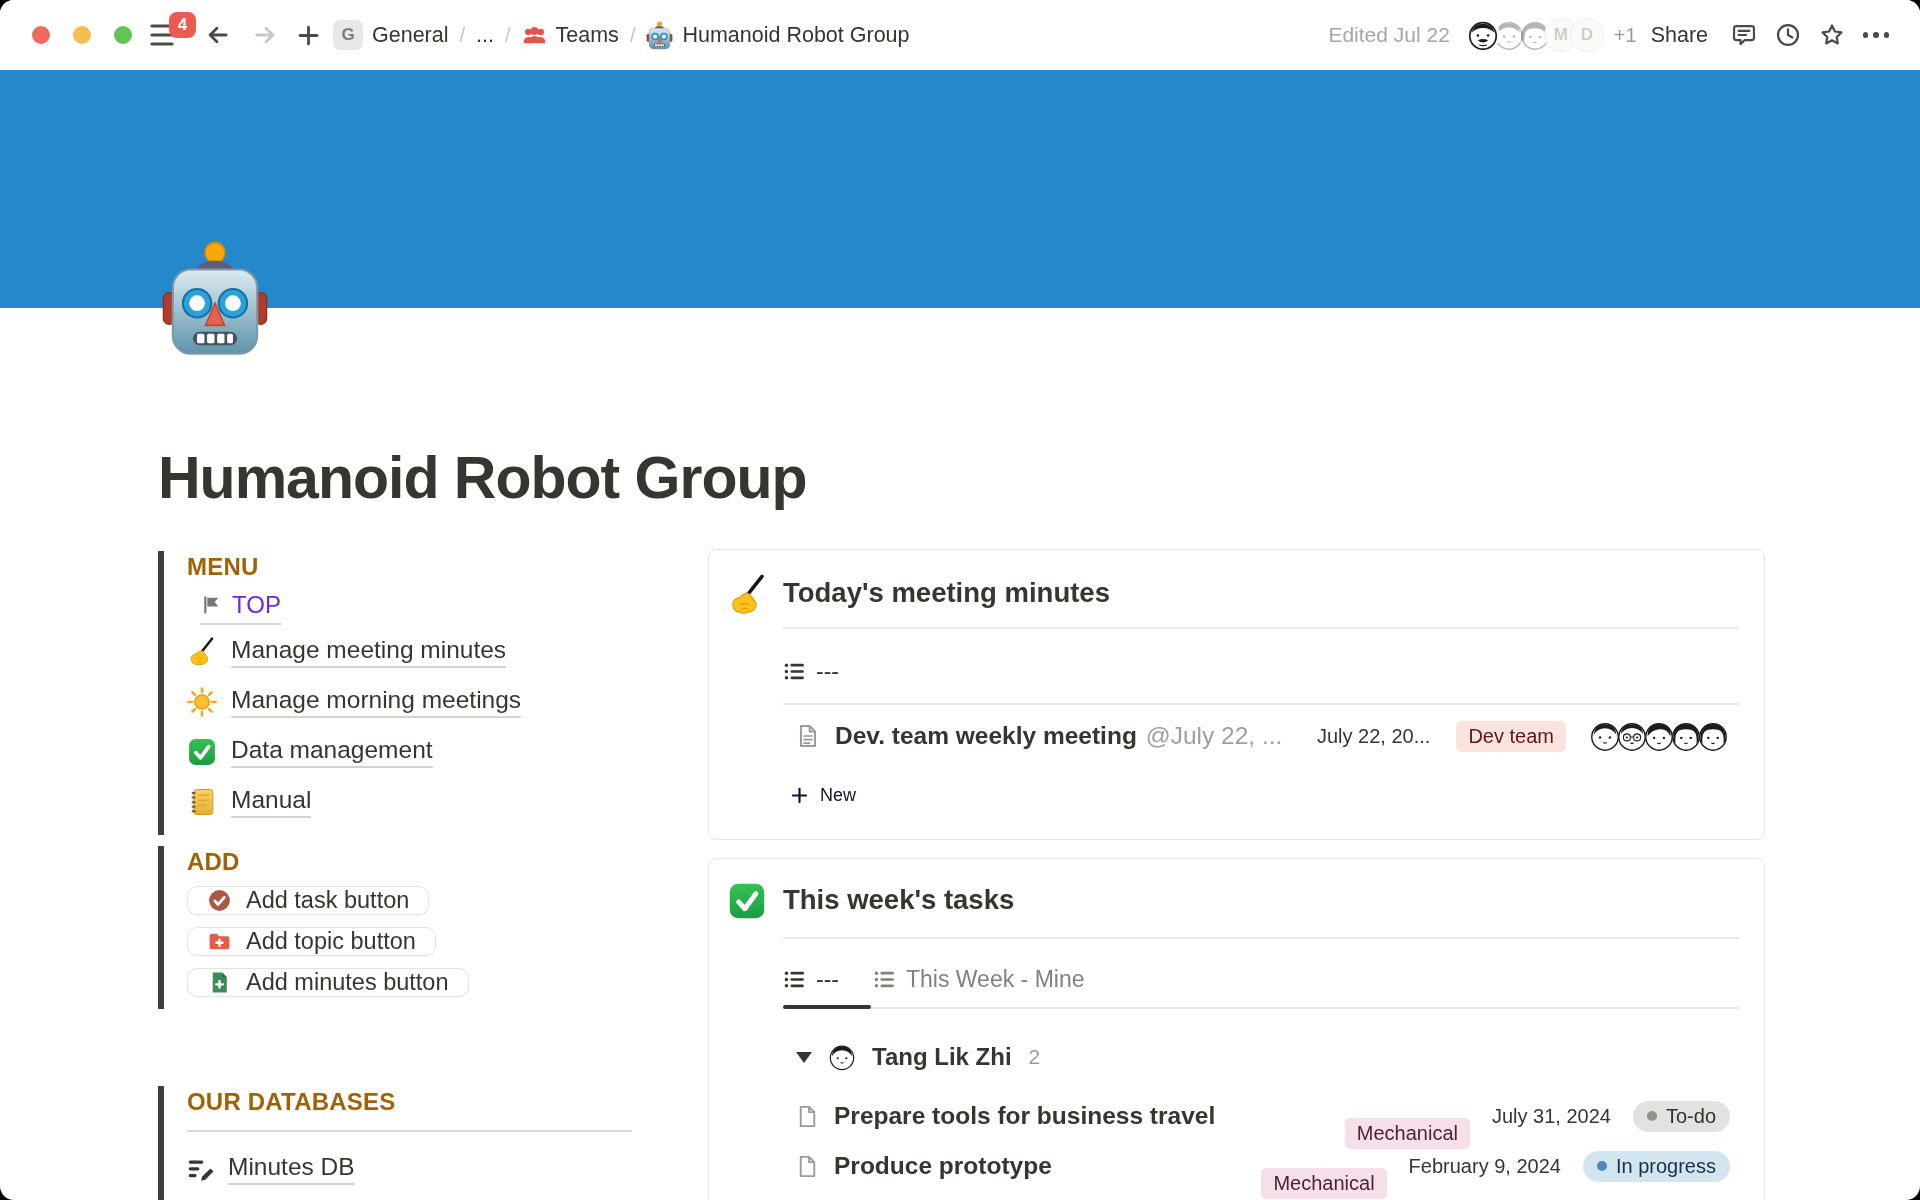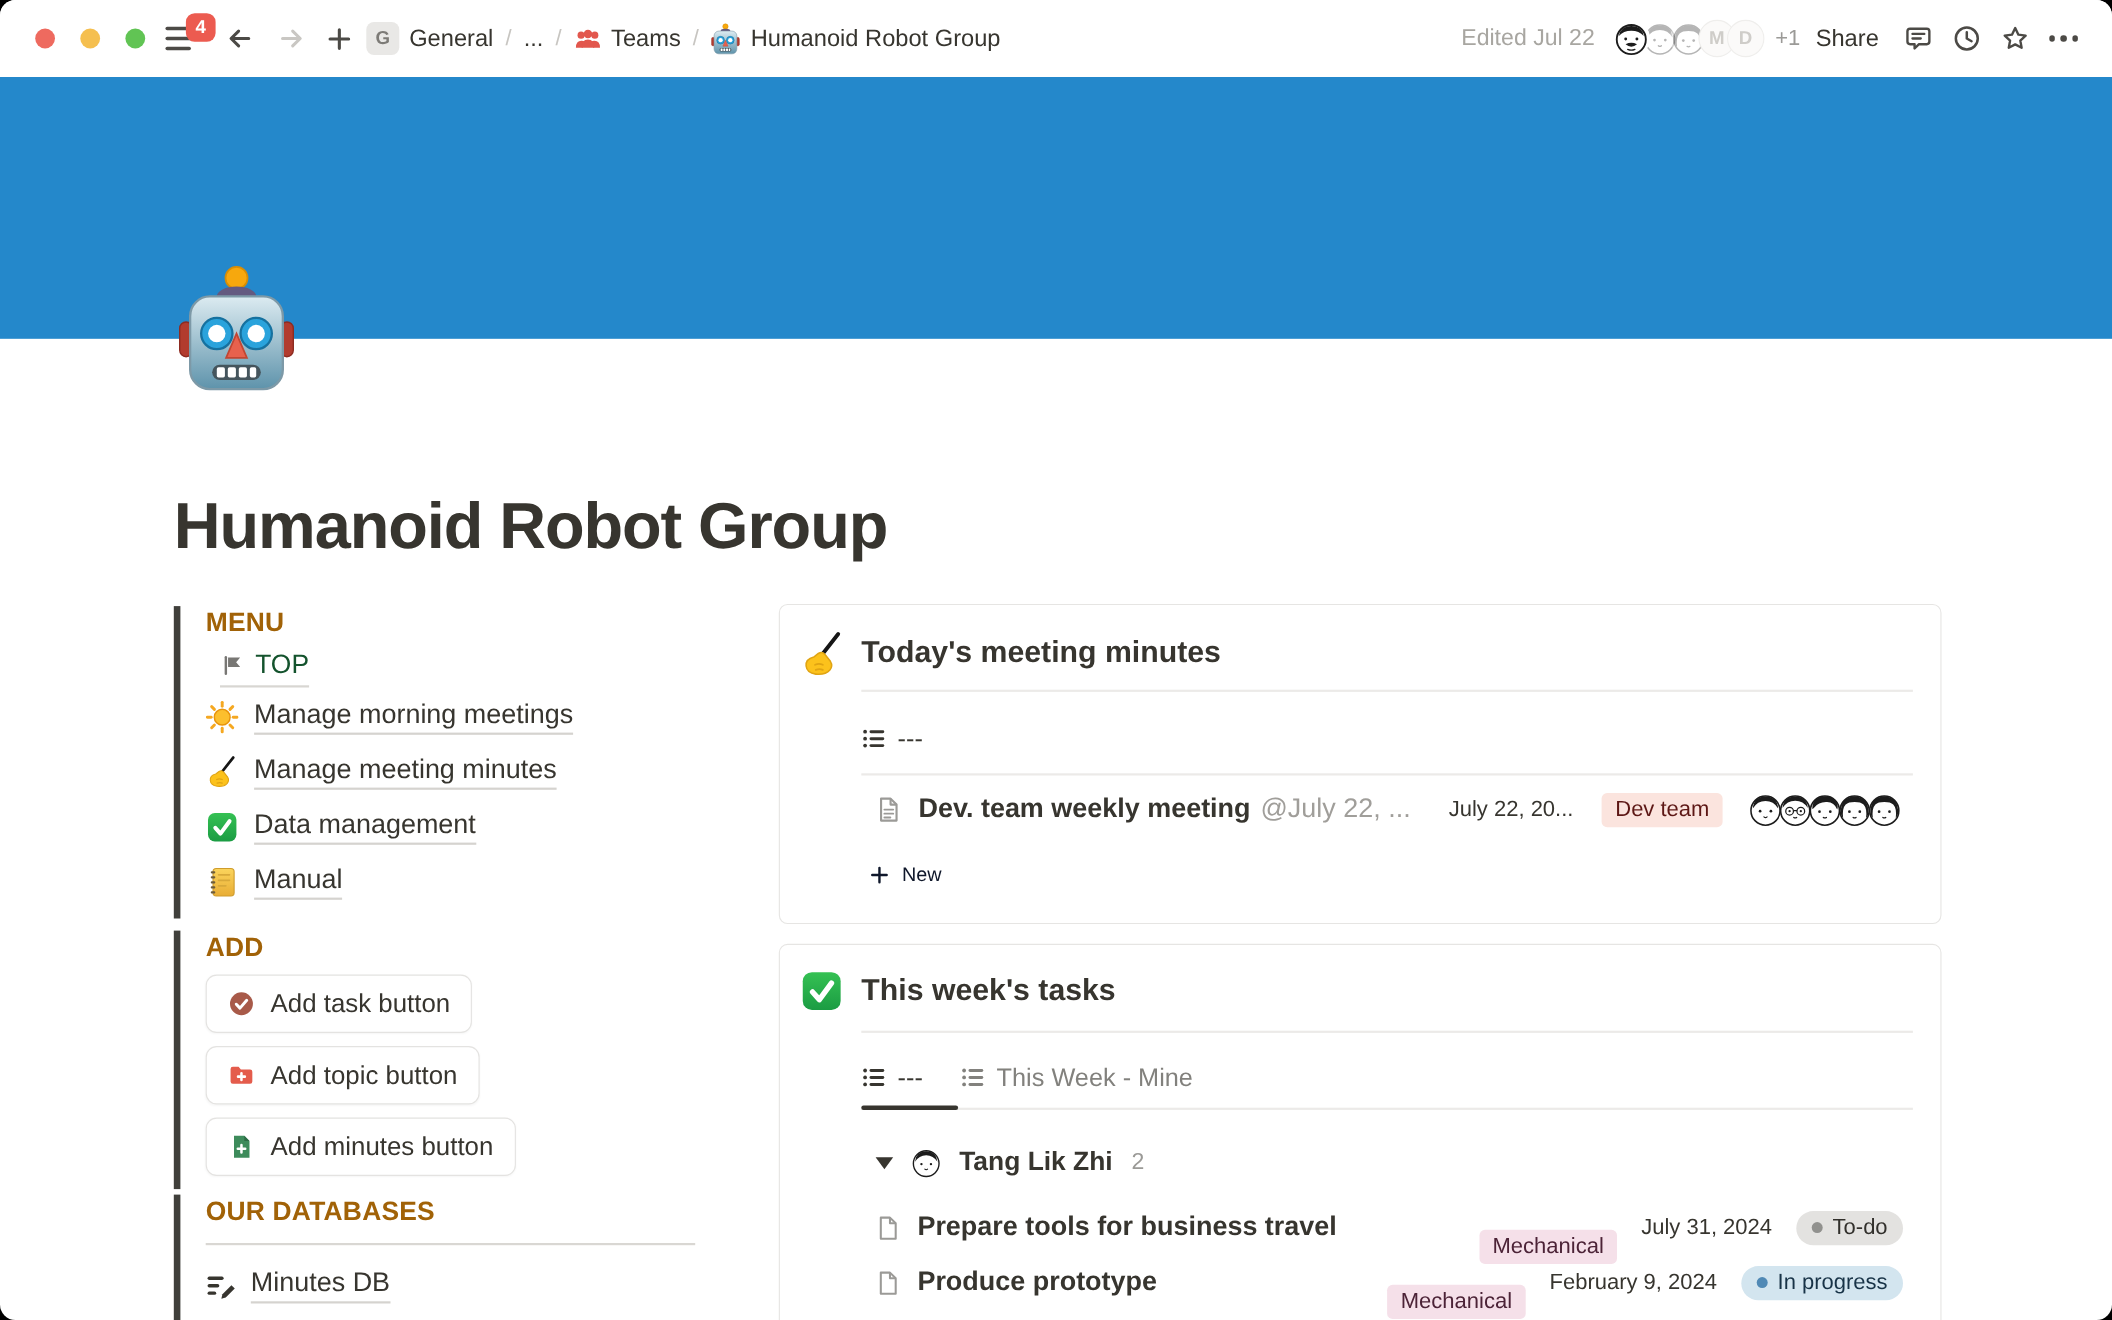--- a/index.html
+++ b/index.html
@@ -42,25 +42,25 @@
   .page-icon { position:absolute; left:162px; top:240px; width:106px; height:118px; background:none; border:none; cursor:pointer; }
   .page-icon svg { width:106px; height:118px; }
   .page-title { position:absolute; left:158px; top:444px; font-size:59px; font-weight:700; color:#37352f; letter-spacing:-1px; }
 
   
   .quote { position:absolute; left:158px; width:474px; border-left:6px solid #403f3b; padding-left:23px; }
   .s-menu { top:551px; }
   .s-add { top:846px; }
   .s-db { top:1086px; height:114px; }
   .sec-heading { font-size:24px; font-weight:700; color:#a16207; margin:2px 0 10px 0; letter-spacing:.2px; }
-  .top-link { display:inline-flex; align-items:center; gap:10px; margin:0 0 10px 13px; border-bottom:2px solid #d8d6d2; padding-bottom:4px; color:#14532d; font-size:24px; cursor:pointer; text-decoration:none; }
+  .top-link { display:inline-flex; align-items:center; gap:10px; margin:0 0 10px 13px; border-bottom:2px solid #d8d6d2; padding-bottom:4px; color:#6d28d9; font-size:24px; cursor:pointer; text-decoration:none; }
   .m-item { display:flex; align-items:center; gap:14px; margin-bottom:16px; height:34px; cursor:pointer; }
   .m-item .emo { width:30px; height:30px; flex:none; }
   .m-item .lbl { font-size:24.5px; color:#37352f; border-bottom:2px solid #d5d3cf; padding-bottom:2px; white-space:nowrap; }
-  .add-btn { display:flex; align-items:center; gap:14px; height:53px; padding:0 19px; margin-bottom:12px; width:fit-content; background:#fff; border:1.5px solid #e4e3e1; border-radius:10px; box-shadow:0 1px 2px rgba(15,15,15,.04); font-family:inherit; font-size:23.5px; color:#37352f; cursor:pointer; }
+  .add-btn { display:flex; align-items:center; gap:14px; height:29px; padding:0 19px; margin-bottom:12px; width:fit-content; background:#fff; border:1.5px solid #e4e3e1; border-radius:10px; box-shadow:0 1px 2px rgba(15,15,15,.04); font-family:inherit; font-size:23.5px; color:#37352f; cursor:pointer; }
   .add-btn svg { width:25px; height:25px; }
   .db-divider { border:none; height:2px; background:#d9d7d3; margin:14px 0 20px 0; }
 
   
   .card { position:absolute; left:708px; width:1057px; background:#fff; border:1.5px solid #e6e5e3; border-radius:8px; }
   .card1 { top:549px; height:291px; }
   .card2 { top:858px; height:402px; }
   .c-emoji { position:absolute; left:18px; width:42px; height:42px; }
   .c-title { position:absolute; left:74px; font-size:27.5px; font-weight:700; color:#37352f; }
   .c-div { position:absolute; left:74px; right:25px; height:1.5px; background:#eceae8; }
@@ -398,29 +398,29 @@
   <section class="quote s-menu">
     <h2 class="sec-heading">MENU</h2>
     <a class="top-link">
       <svg width="22" height="22">
           <use href="#sym-flag"></use>
         </svg>
       <span>TOP</span>
     </a>
     <div class="m-item">
       <svg class="emo">
-          <use href="#sym-sun"></use>
-        </svg>
-      <span class="lbl">Manage morning meetings</span>
+          <use href="#sym-hand"></use>
+        </svg>
+      <span class="lbl">Manage meeting minutes</span>
     </div>
     <div class="m-item">
       <svg class="emo">
-          <use href="#sym-hand"></use>
-        </svg>
-      <span class="lbl">Manage meeting minutes</span>
+          <use href="#sym-sun"></use>
+        </svg>
+      <span class="lbl">Manage morning meetings</span>
     </div>
     <div class="m-item">
       <svg class="emo">
           <use href="#sym-check"></use>
         </svg>
       <span class="lbl">Data management</span>
     </div>
     <div class="m-item">
       <svg class="emo">
           <use href="#sym-ledger"></use>

